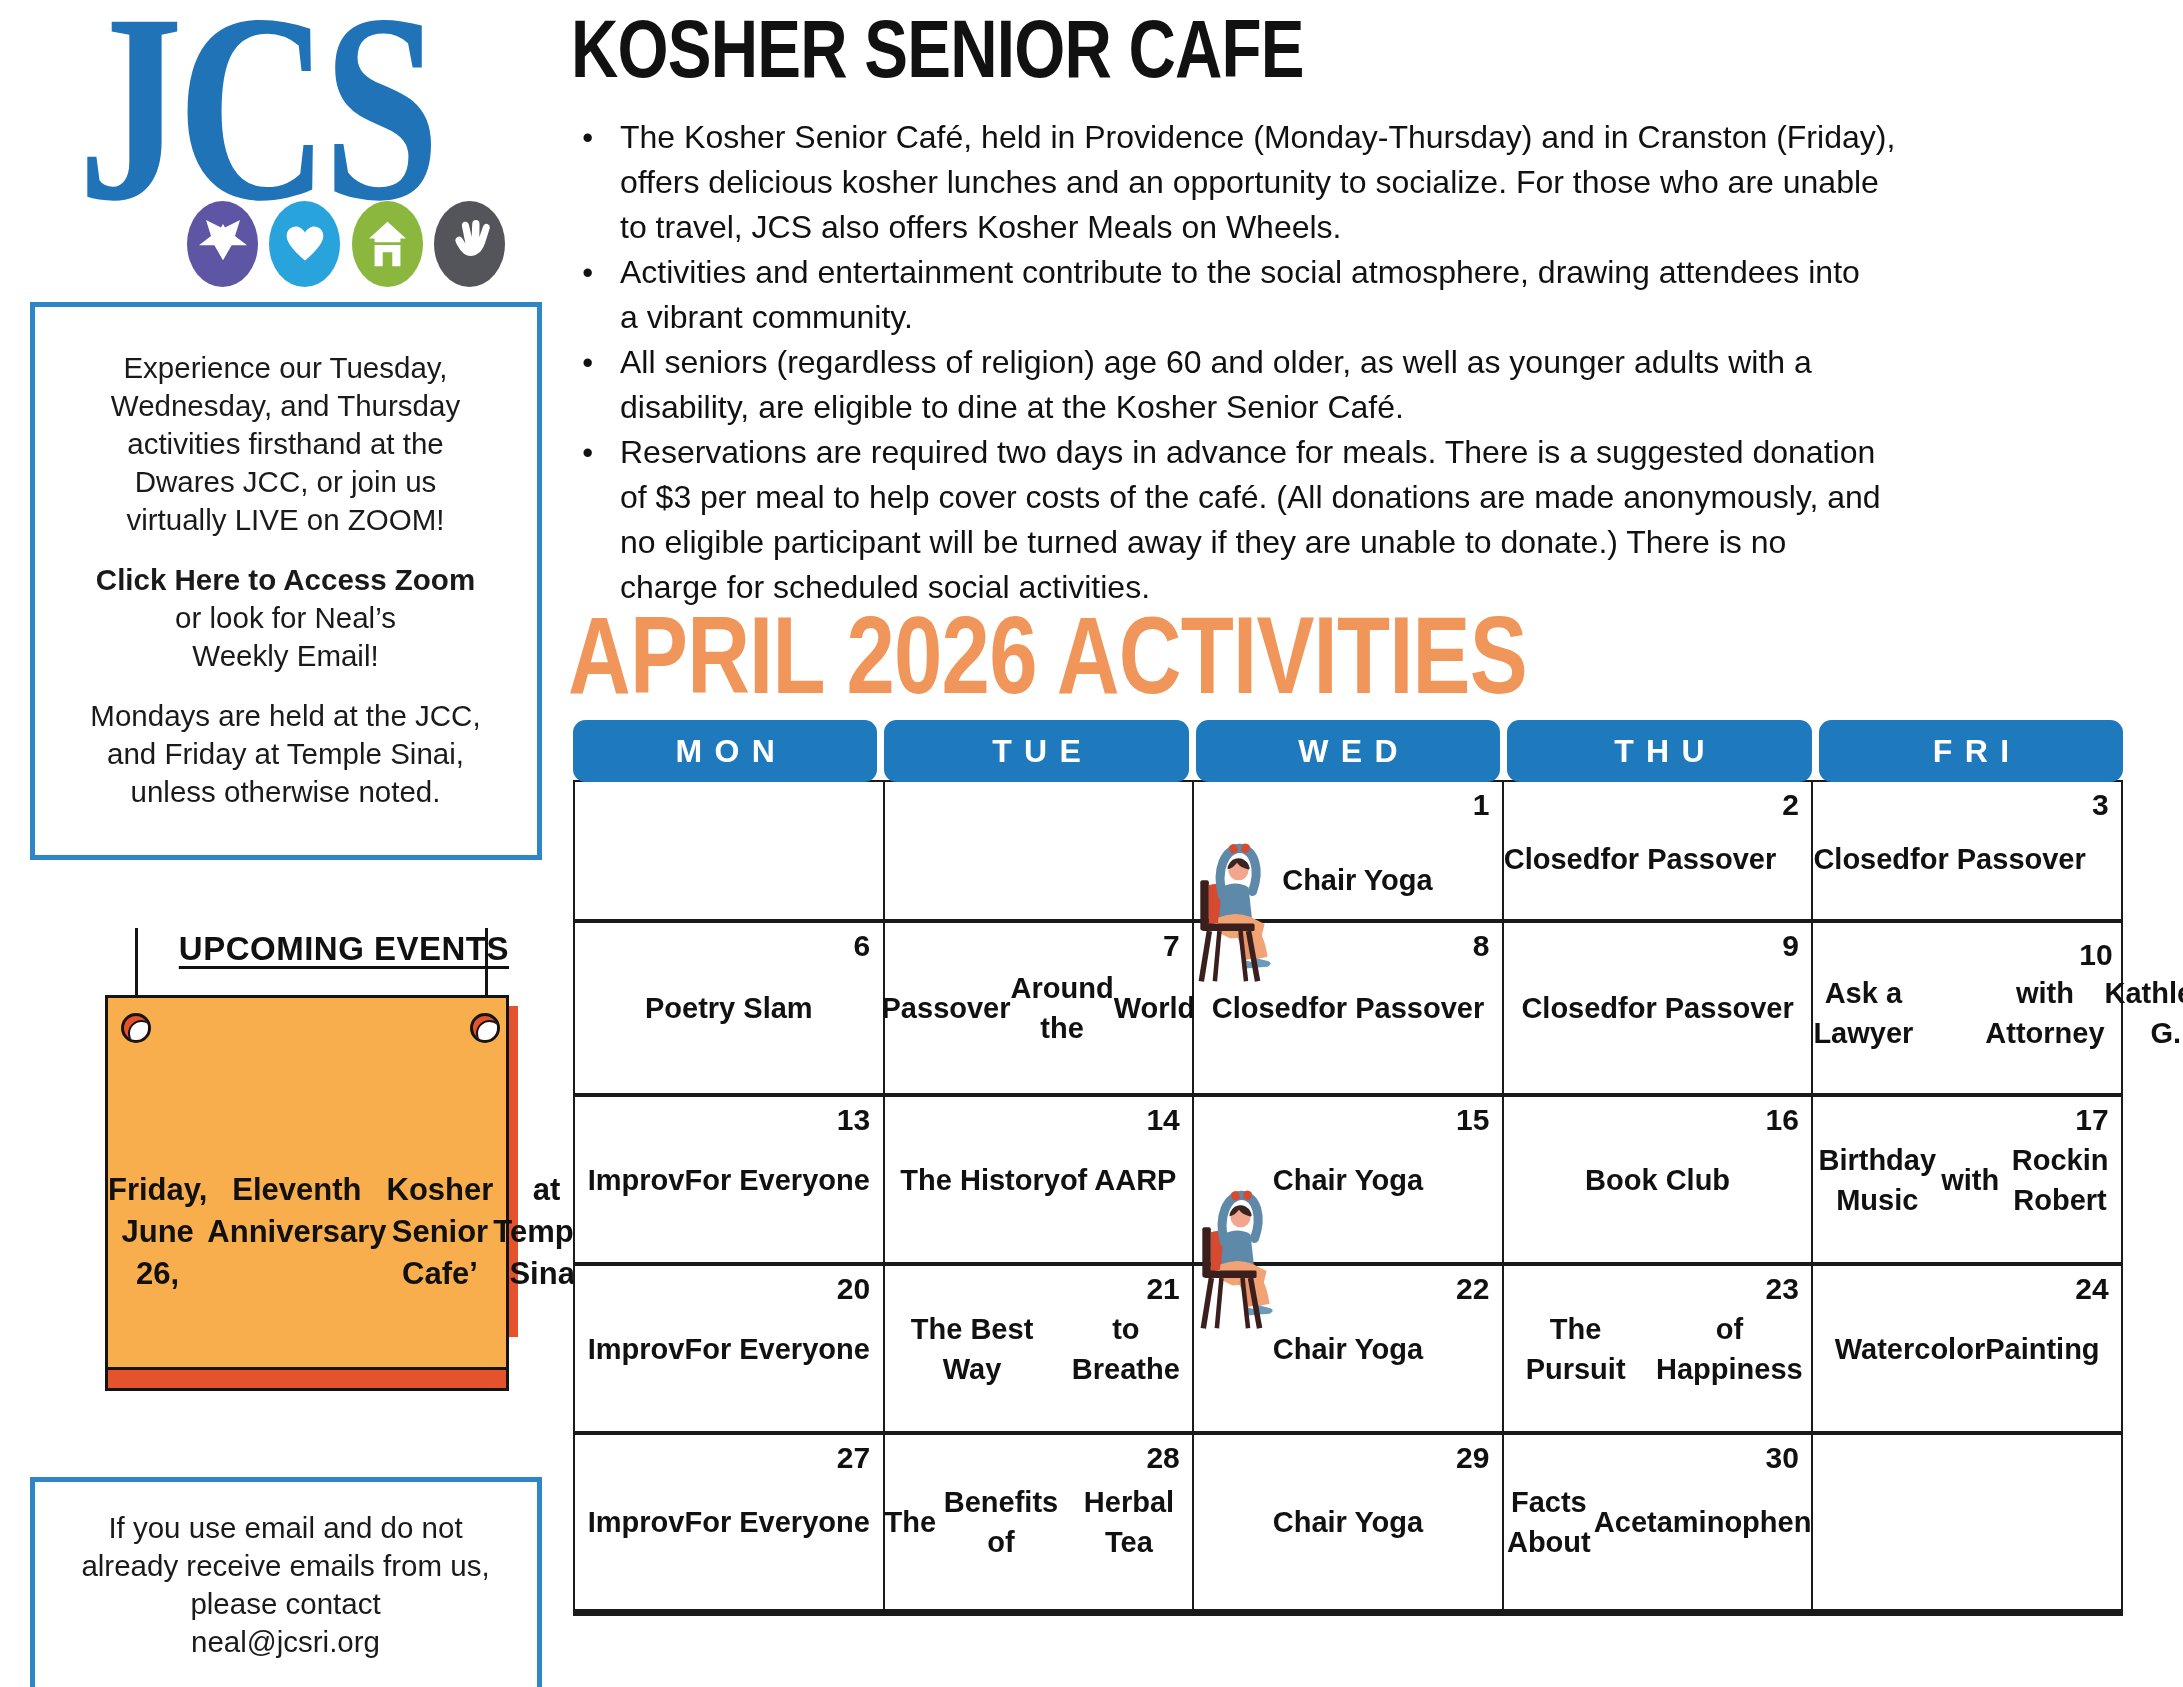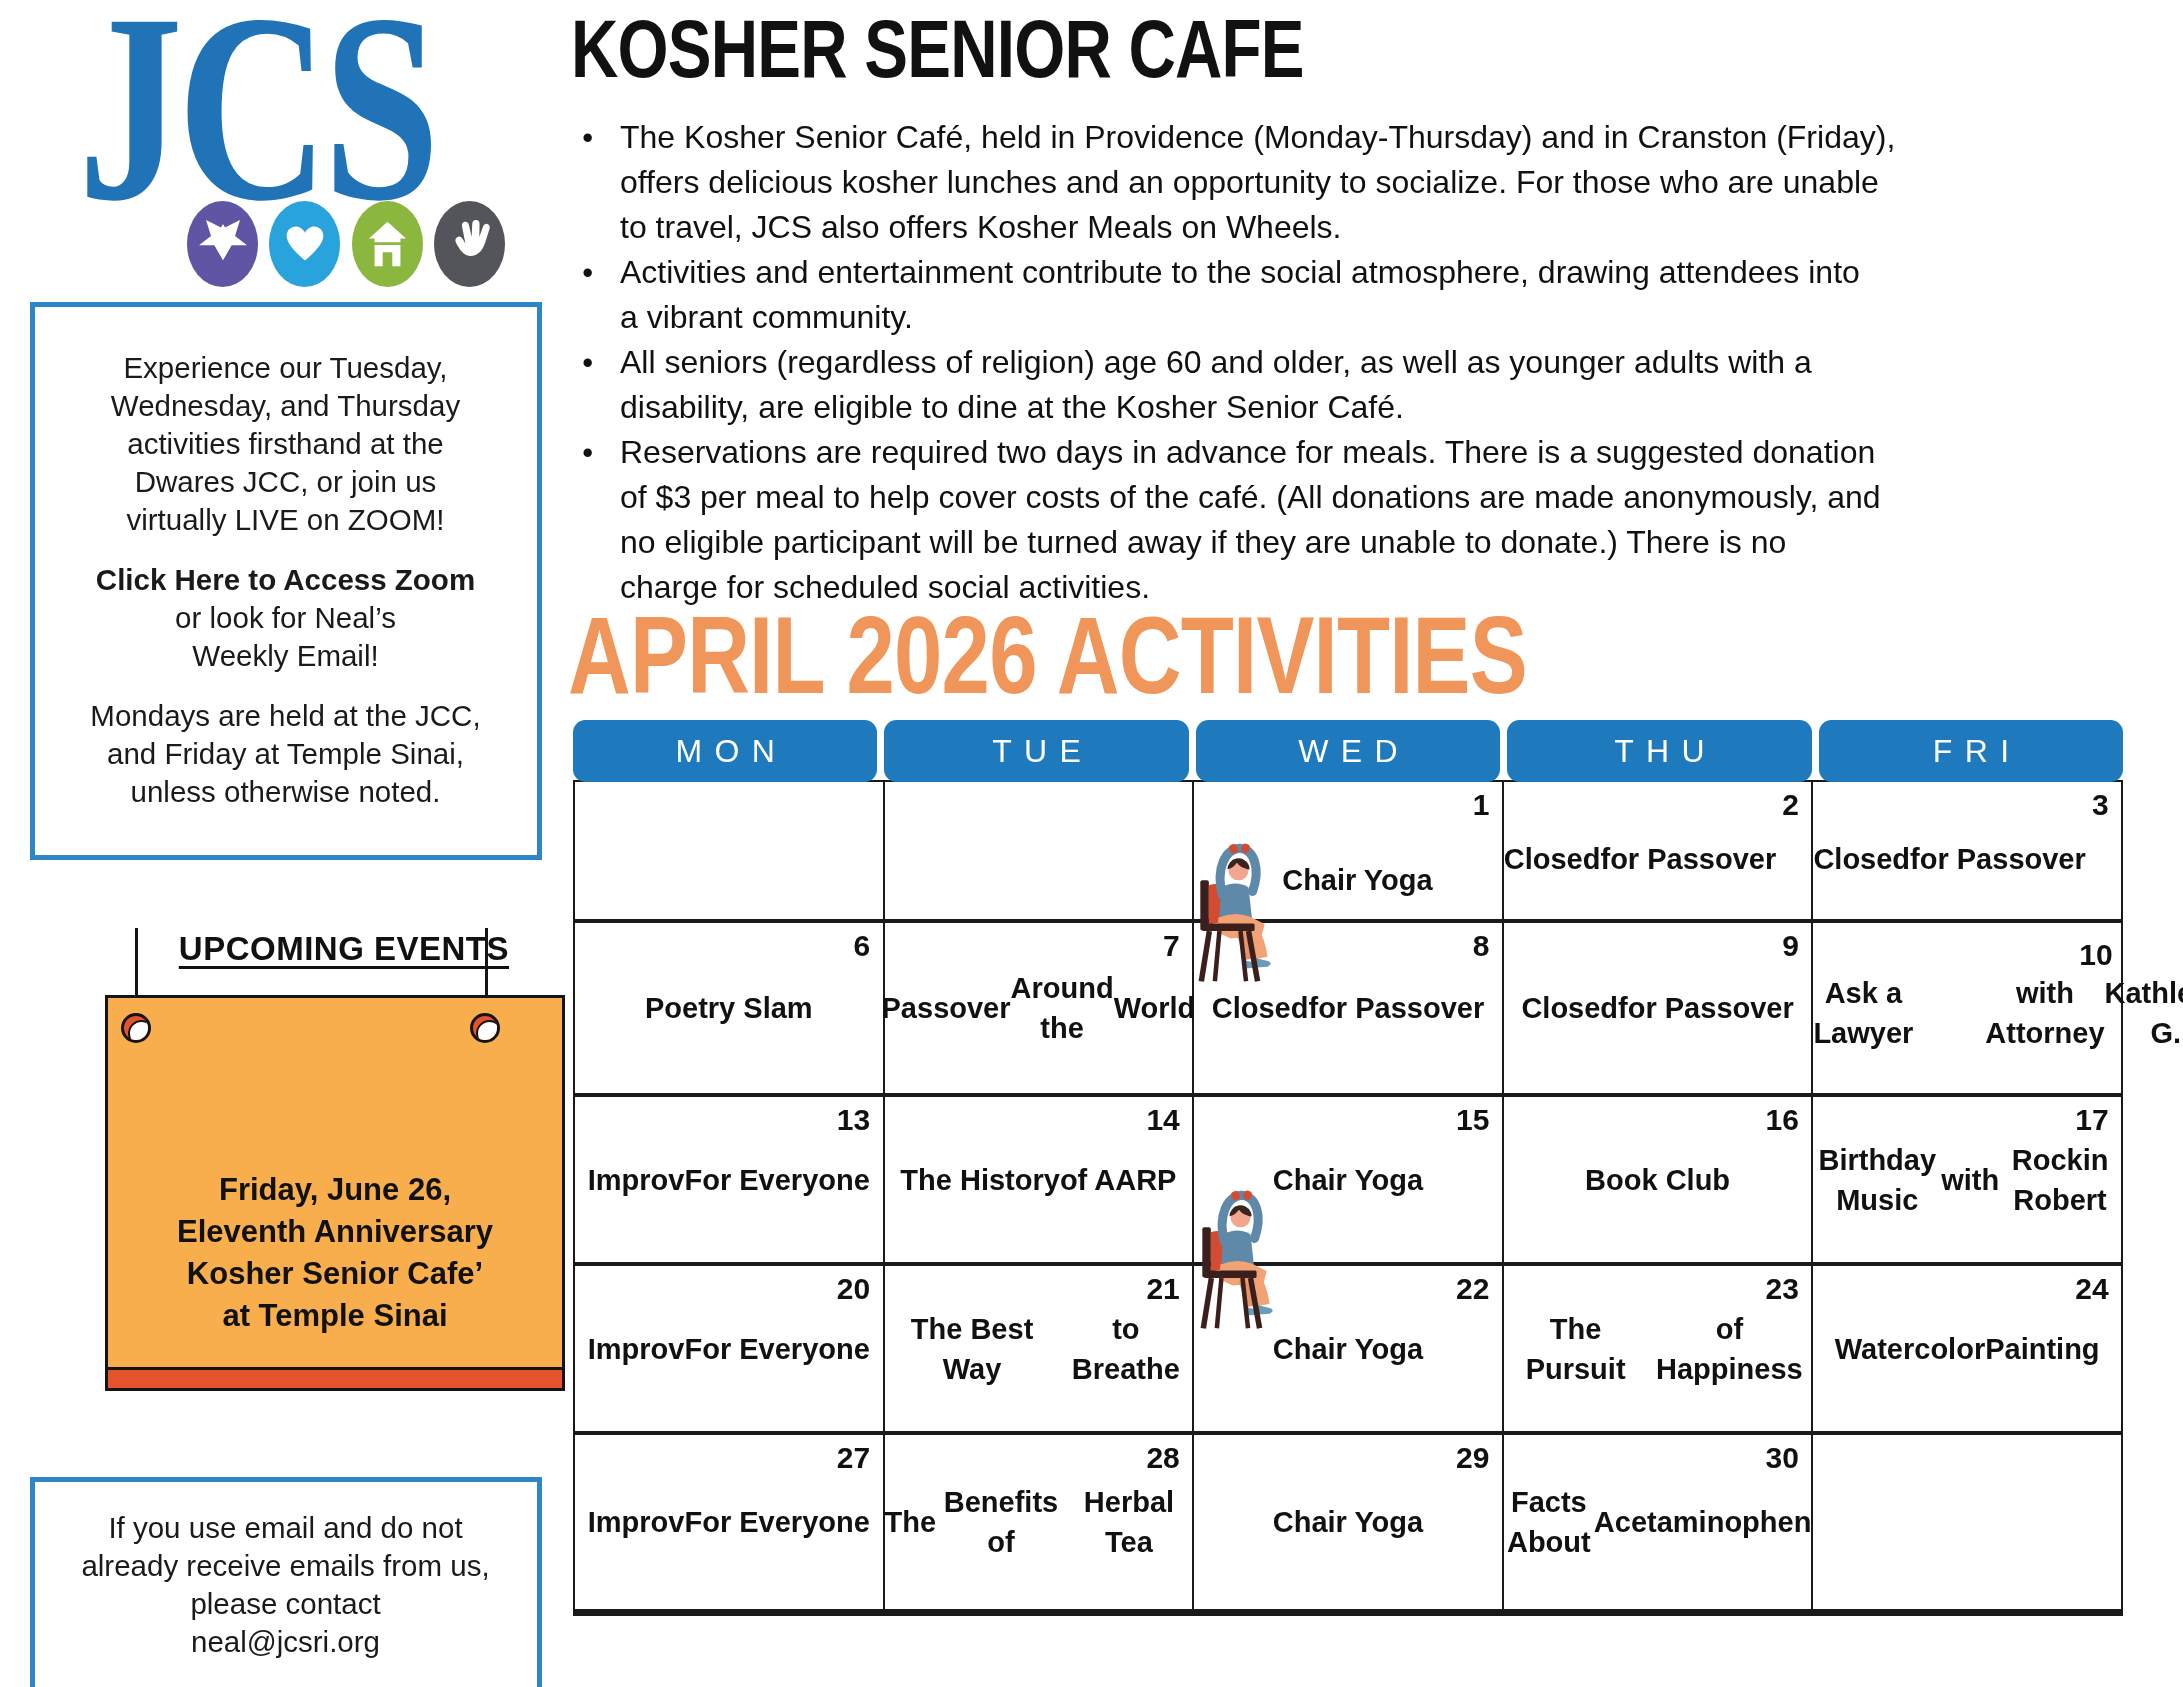--- a/index.html
+++ b/index.html
@@ -26,22 +26,22 @@
   #info-box .gap{height:22px}
   .underline{text-decoration-thickness:2.6px;text-underline-offset:5.2px}
   #email-box{left:29.5px;top:1477px;width:512px;height:240px;padding-top:27px;font-size:29.5px;line-height:38px}
 
   
   #upcoming-heading{left:105px;top:930px;width:404px;text-align:right;font-size:33px;font-weight:bold;letter-spacing:0.5px}
   #upcoming-heading span{text-decoration:underline;text-decoration-thickness:3.1px;text-underline-offset:6.2px}
   .string{width:3.1px;background:#141414;top:928px;height:99px}
   #string-left{left:135px} #string-right{left:485px}
   #note-shadow{left:114px;top:1006px;width:404px;height:331px;background:var(--red)}
-  #note{left:105px;top:995px;width:460px;height:396px;background:var(--note-orange);
-    border:3.1px solid #141414;display:flex;flex-direction:column;align-items:center;
+  #note{left:105px;top:995px;width:404px;height:396px;background:var(--note-orange);
+    border:3.1px solid #141414;display:flex;flex-direction:row;
     padding-top:171px;font-size:31px;line-height:42px;font-weight:600;text-align:center}
   #note-footer{position:absolute;left:0;right:0;bottom:0;height:20.7px;background:var(--red);border-top:3.6px solid #141414}
   .pin{position:absolute;width:30px;height:30px;border-radius:50%;background:var(--red);border:3.1px solid #141414;overflow:hidden}
   .pin::after{content:"";position:absolute;right:-6.2px;bottom:-7.2px;width:23px;height:23px;border-radius:50%;
     background:#fff;border:2.6px solid #141414}
   #pin-left{left:13.4px;top:14.5px} #pin-right{left:362px;top:14.5px}
 
   
   #main-title{left:571px;top:4.1px;font-size:82px;font-weight:bold;letter-spacing:-1px;line-height:1.1;
     transform:scaleX(.8);transform-origin:left top;white-space:nowrap}
@@ -49,21 +49,21 @@
   .bullet{position:relative;padding-left:45px}
   .dot{position:absolute;left:7.2px;top:0;font-size:31px;line-height:45px}
   .bl{font-size:32px;line-height:45px;white-space:nowrap}
   #subtitle{left:568px;top:600px;font-size:110px;font-weight:bold;line-height:1;color:var(--orange);
     letter-spacing:-1px;transform:scaleX(.79);transform-origin:left top;white-space:nowrap}
 
   
   #calendar{left:573px;top:720px;width:1550px}
   #cal-head{display:flex;gap:7.2px;height:62px;position:relative;z-index:2}
   .pill{flex:1;background:var(--blue);border-radius:12.4px;color:#fff;display:flex;align-items:center;justify-content:center;
-    font-size:32px;font-weight:normal;letter-spacing:12.4px;padding-left:12.4px}
+    font-size:32px;font-weight:bold;letter-spacing:12.4px;padding-left:12.4px}
   #grid{border:2.6px solid #1a1a1a;border-bottom-width:7.8px;margin-top:-1.6px;position:relative;background:#fff}
   .row{display:flex;border-bottom:4.7px solid #1a1a1a}
   .row:last-child{border-bottom:none}
   .r1{height:141px}.r2{height:174px}.r3{height:169px}.r4{height:169px}.r5{height:174px}
   .cell{flex:1;position:relative;border-right:2.6px solid #1a1a1a}
   .cell:last-child{border-right:none}
   .num{position:absolute;top:5.2px;right:12.4px;font-size:30px;font-weight:bold;z-index:3}
   .clines{position:absolute;left:0;right:0;top:0;bottom:0;display:flex;
     align-items:center;justify-content:center;text-align:center;font-size:29px;line-height:40px;font-weight:600}
   .topalign .clines{justify-content:flex-start;padding-top:16.5px}

